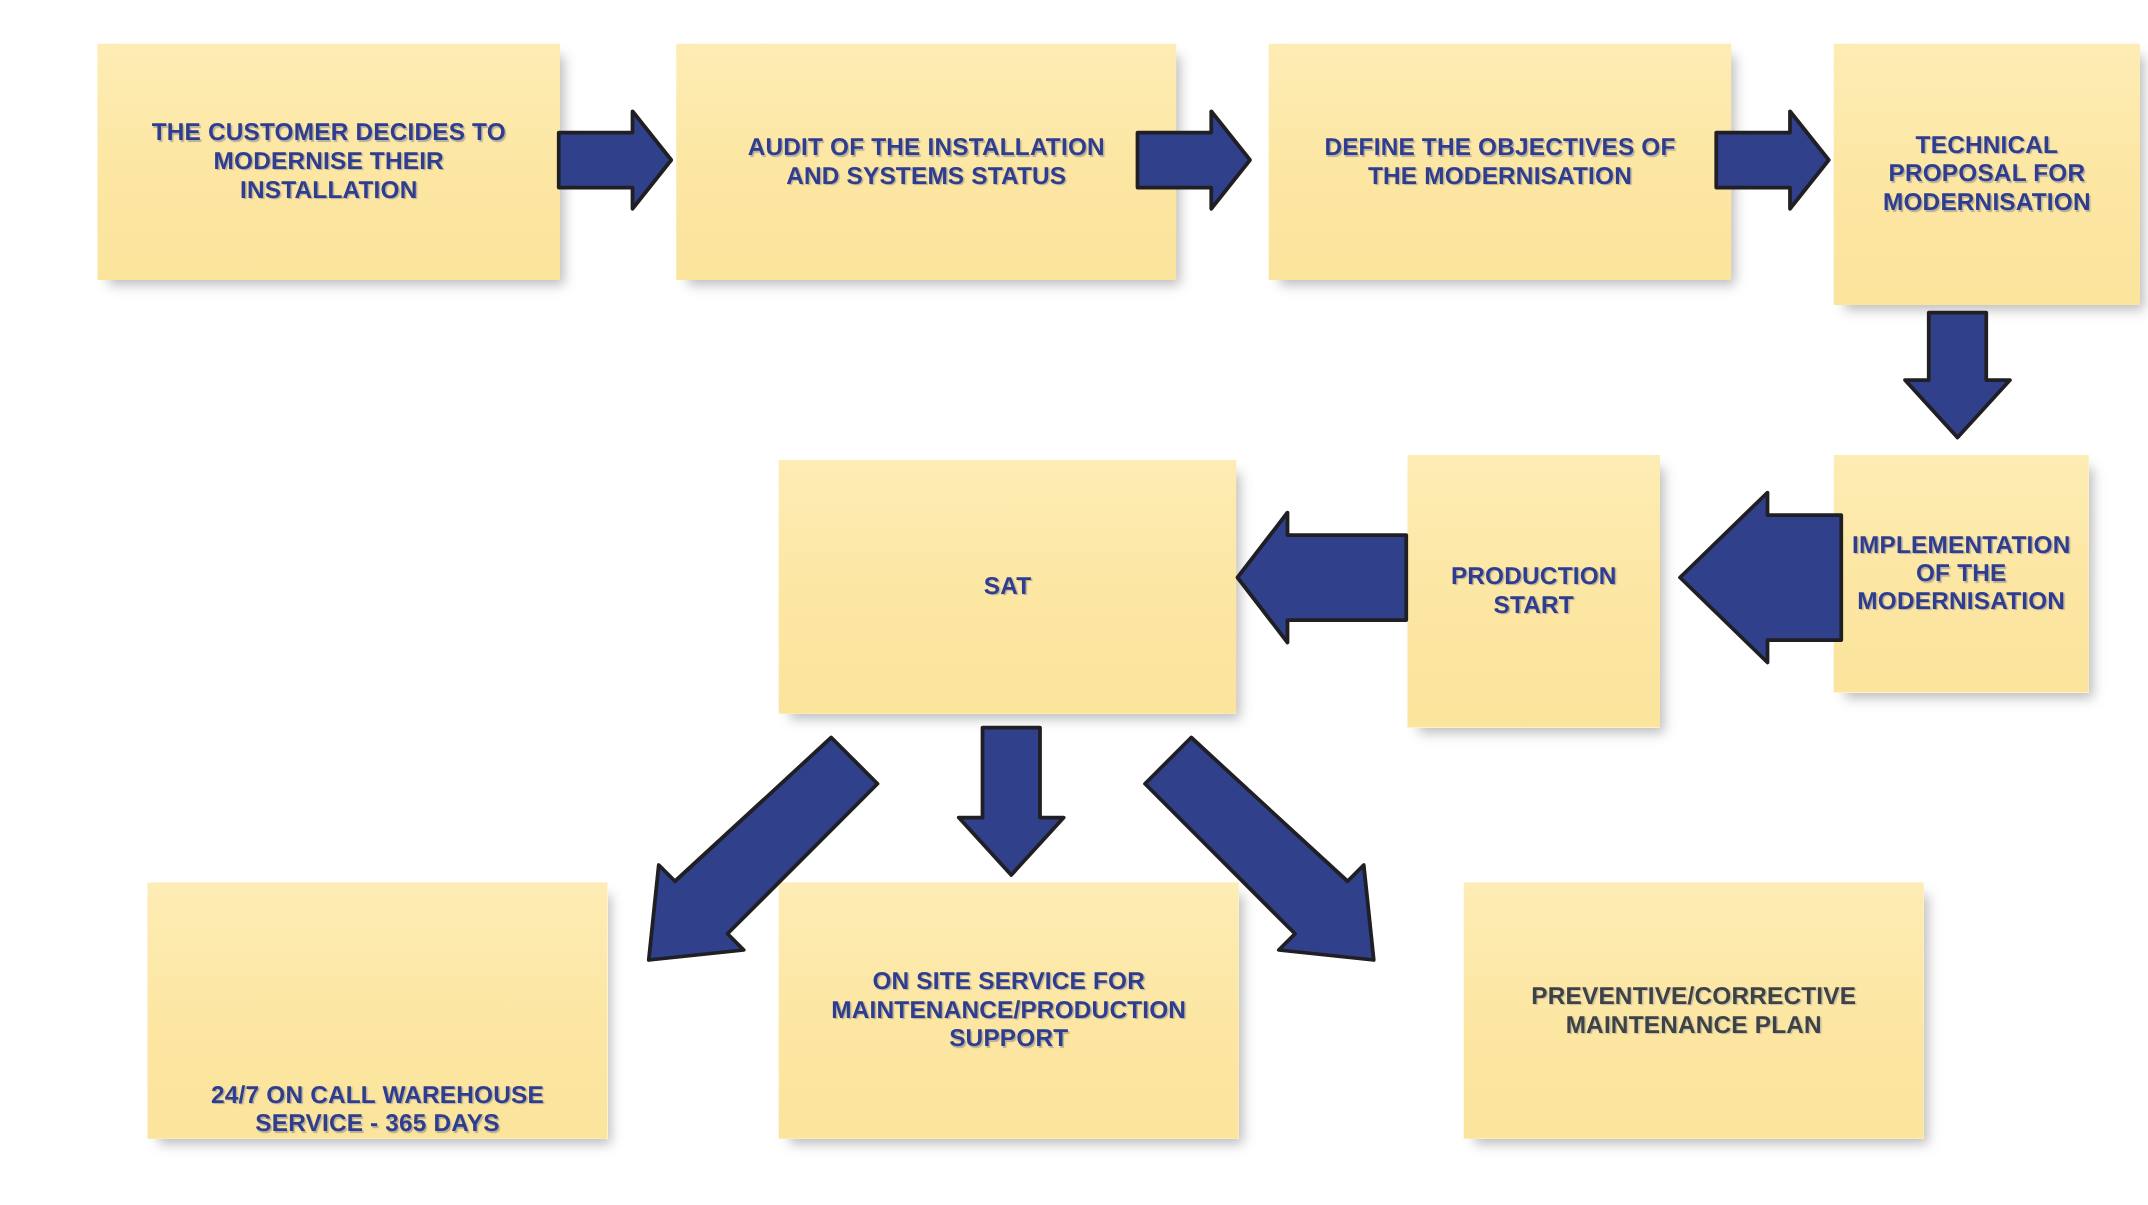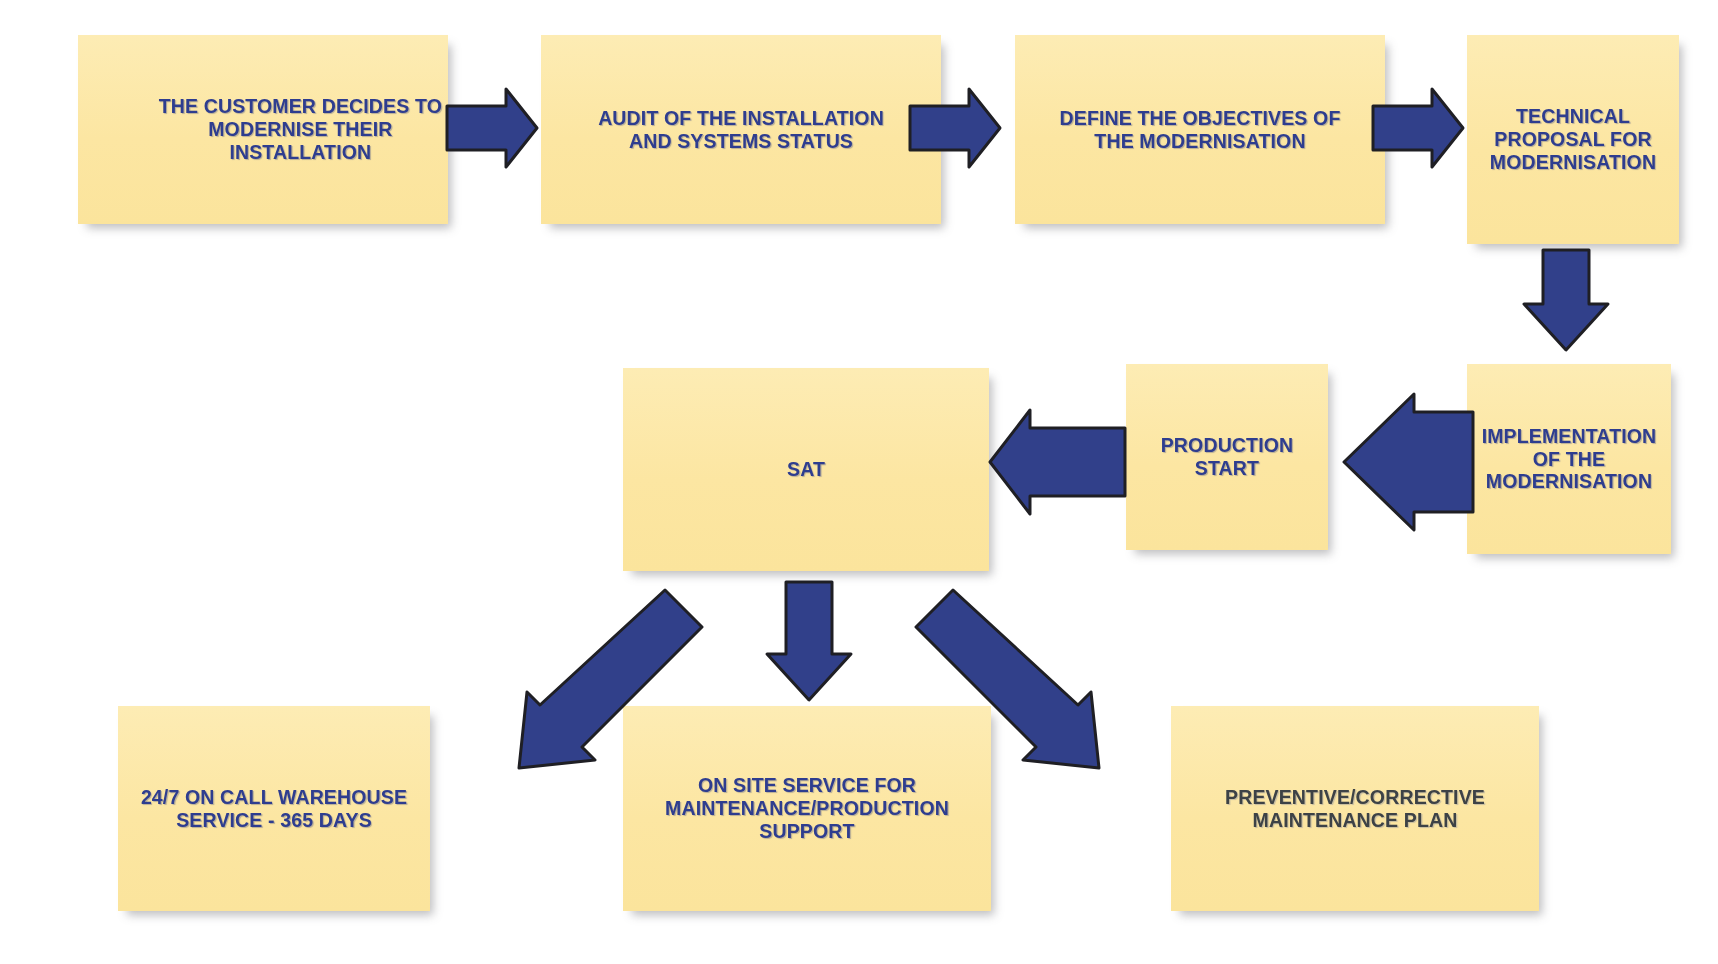--- a/index.html
+++ b/index.html
@@ -102,58 +102,58 @@
 
     <g>
       <path class="arrow-shape" d="M 786,582 L 832,582 L 832,654 L 851,654 L 809,700 L 767,654 L 786,654 Z"></path>
     </g>
 
     <g>
       <path class="arrow-shape" d="M 953,590 L 916,627 L 1036,747 L 1023,760 L 1099,768 L 1091,692 L 1078,705 Z"></path>
     </g>
   </svg>
 
-  <div class="node" style="left:78px; top:35px; width:370px; height:189px;justify-content:flex-end;">
+  <div class="node" style="left:78px; top:35px; width:370px; height:189px;">
     <span class="label">THE CUSTOMER DECIDES TO
 MODERNISE THEIR
 INSTALLATION</span>
   </div>
 
   <div class="node" style="left:541px; top:35px; width:400px; height:189px;">
     <span class="label">AUDIT OF THE INSTALLATION
 AND SYSTEMS STATUS</span>
   </div>
 
   <div class="node" style="left:1004px; top:35px; width:370px; height:189px;margin-left:11px;">
     <span class="label">DEFINE THE OBJECTIVES OF
 THE MODERNISATION</span>
   </div>
 
-  <div class="node" style="left:1467px; top:35px; width:212px; height:209px;">
+  <div class="node" style="left:1467px; top:35px; width:245px; height:209px;">
     <span class="label">TECHNICAL
 PROPOSAL FOR
 MODERNISATION</span>
   </div>
 
   <div class="node" style="left:1467px; top:364px; width:204px; height:190px;">
     <span class="label">IMPLEMENTATION
 OF THE
 MODERNISATION</span>
   </div>
 
-  <div class="node" style="left:1126px; top:364px; width:202px; height:186px;">
+  <div class="node" style="left:1126px; top:364px; width:202px; height:218px;">
     <span class="label">PRODUCTION
 START</span>
   </div>
 
   <div class="node" style="left:623px; top:368px; width:366px; height:203px;">
     <span class="label">SAT</span>
   </div>
 
-  <div class="node" style="left:118px; top:706px; width:312px; height:205px;">
+  <div class="node" style="left:118px; top:706px; width:368px; height:205px;align-items:flex-end;">
     <span class="label">24/7 ON CALL WAREHOUSE
 SERVICE - 365 DAYS</span>
   </div>
 
   <div class="node gray-text" style="left:1171px; top:706px; width:368px; height:205px;">
     <span class="label">PREVENTIVE/CORRECTIVE
 MAINTENANCE PLAN</span>
   </div>
 
   <div class="node" style="left:623px; top:706px; width:368px; height:205px;">

